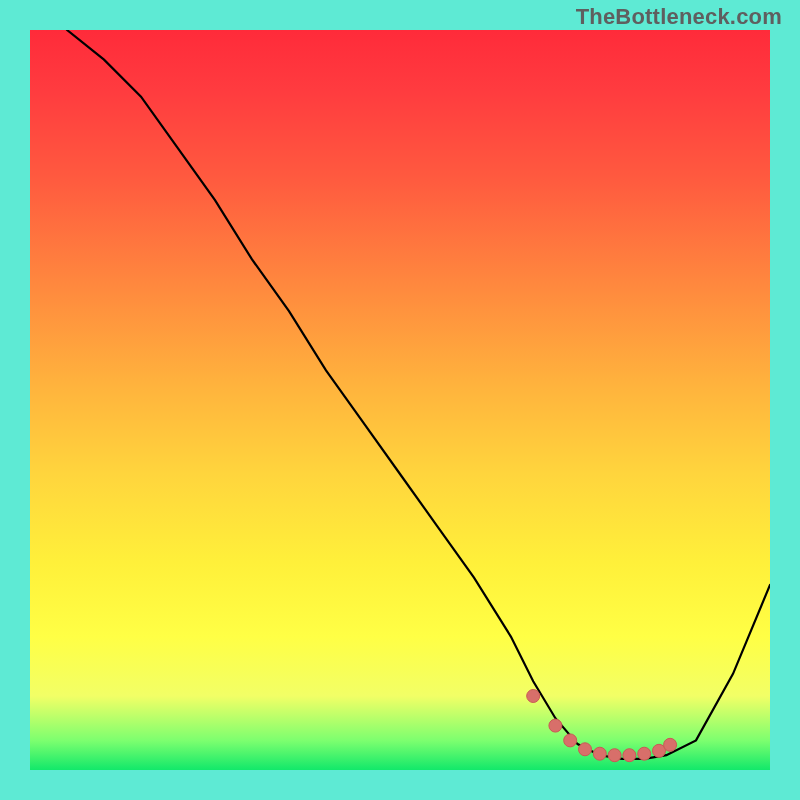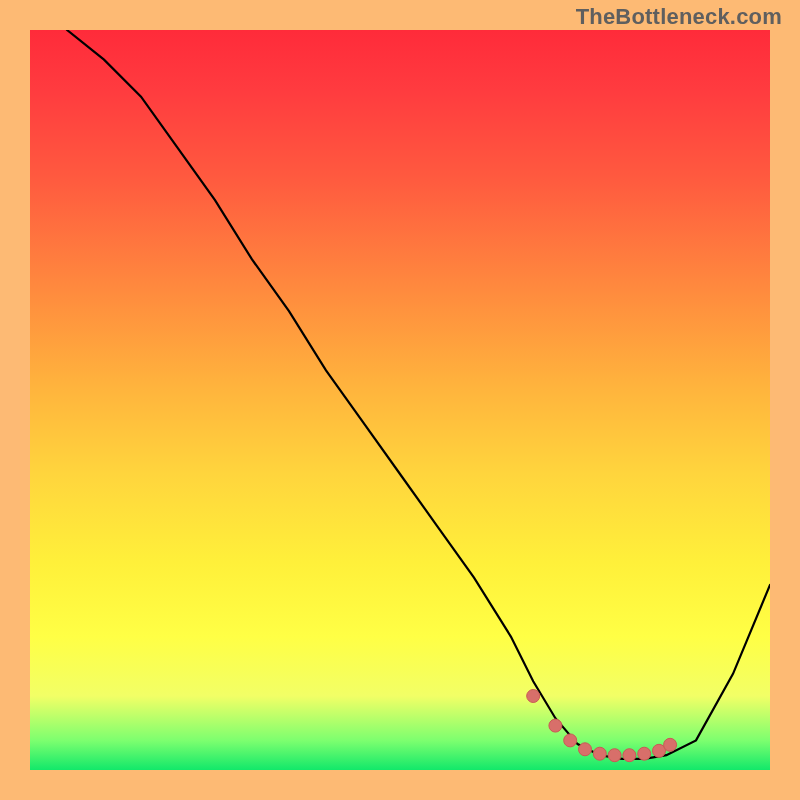--- a/index.html
+++ b/index.html
@@ -1,21 +1,21 @@
 <!DOCTYPE html>
 <html><head>
 <meta charset="utf-8">
 <style>
   * { margin: 0; padding: 0; box-sizing: border-box; }
   html, body { width: 800px; height: 800px; background: #000; overflow: hidden; }
   .frame {
     position: relative;
     width: 800px;
     height: 800px;
-    background: #fdba74;
+    background: #5eead4;
     padding-left: 48px;
   }
   .watermark {
     position: absolute;
     top: 4px;
     right: 18px;
     font-family: Arial, Helvetica, sans-serif;
     font-size: 22px;
     font-weight: 600;
     color: #5f5f5f;

